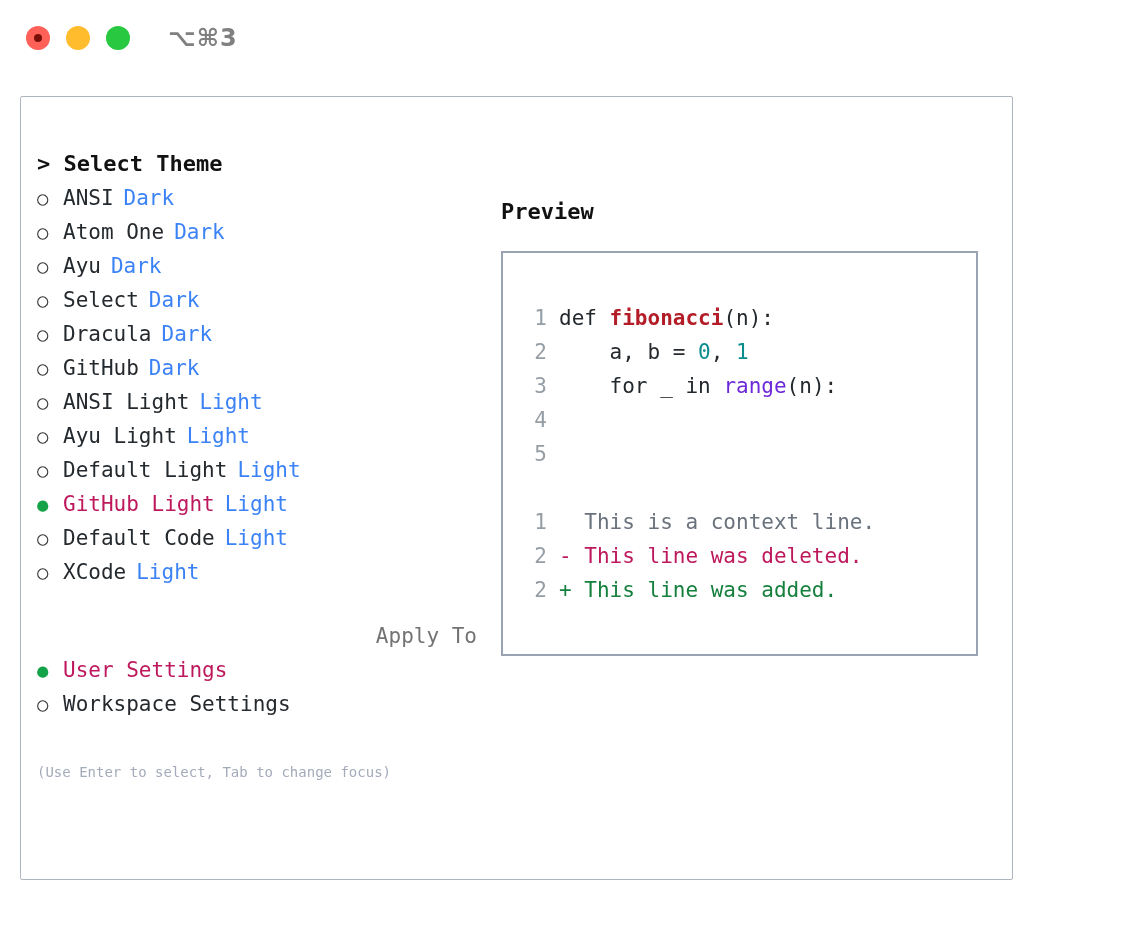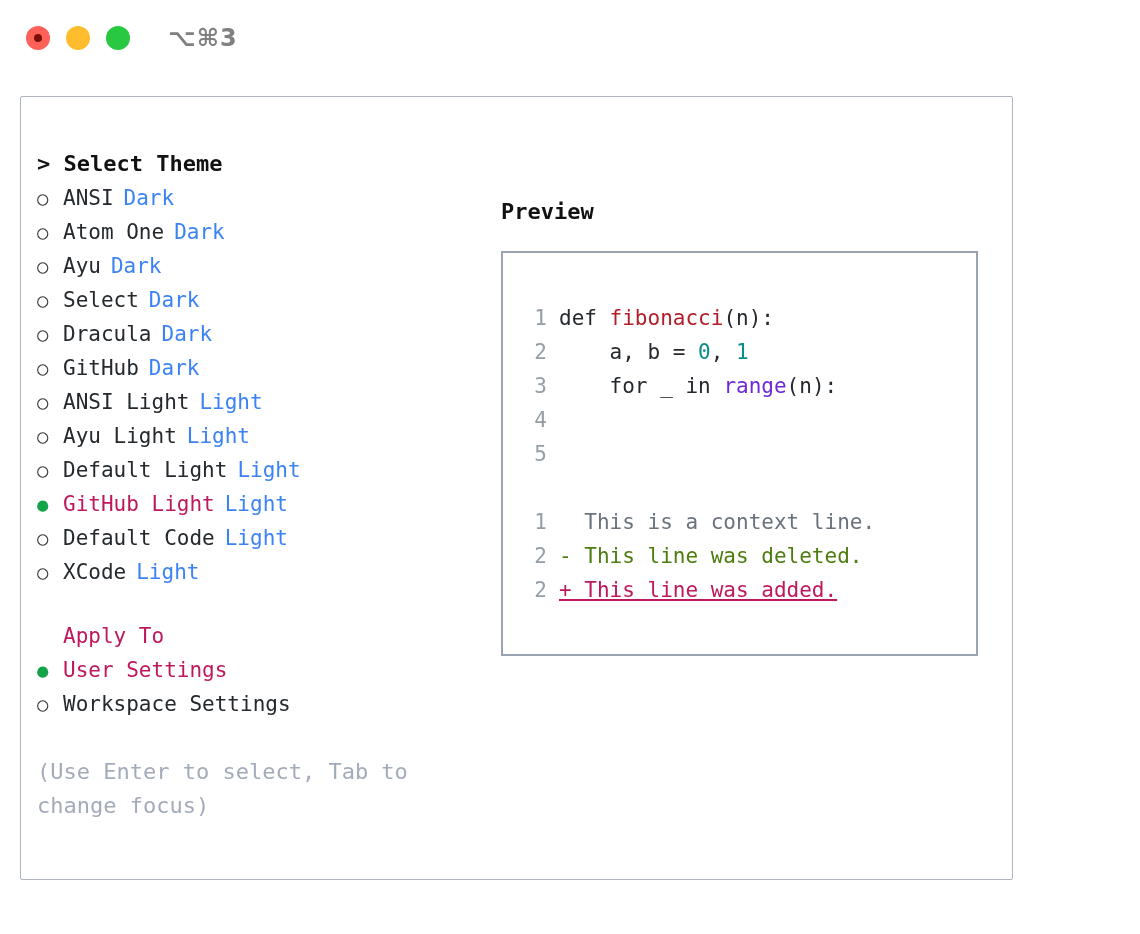--- a/index.html
+++ b/index.html
@@ -120,31 +120,32 @@
   .bullet.on { color: #15a349; }
   .opt-label { color: #24292e; }
   .option.selected .opt-label { color: #be185d; }
   .opt-variant {
     color: #3b82f6;
     margin-left: 10px;
   }
 
   .apply-head {
     font-size: 21px;
-    color: #be185d;
+    color: #737373;
     line-height: 34px;
     padding-left: 26px;
     white-space: pre;
+    text-align: right;
   }
 
   .spacer-sm { height: 30px; }
   .spacer-md { height: 34px; }
 
   .hint {
-    font-size: 22px;
+    font-size: 14px;
     color: #a3abba;
     line-height: 34px;
     width: 400px;
     white-space: normal;
   }
 
   
   .right-pane {
     position: absolute;
     left: 480px;
@@ -176,29 +177,29 @@
   }
   .lineno {
     width: 26px;
     flex: 0 0 26px;
     text-align: right;
     color: #959da5;
     margin-right: 12px;
   }
   .code-text { color: #24292e; }
 
-  .tok-fn   { color: #b31d28; }
+  .tok-fn   { color: #b31d28; font-weight: bold; }
   .tok-num  { color: #0b8c8c; }
   .tok-kw   { color: #6d28d9; }
   .tok-plain{ color: #24292e; text-align: right; }
 
   .diff-gap { height: 34px; }
   .diff-ctx { color: #6a737d; }
-  .diff-del { color: #4d7c0f; }
-  .diff-add { color: #be185d; text-decoration: underline; }
+  .diff-del { color: #be185d; }
+  .diff-add { color: #15803d; }
 </style>
 </head>
 <body>
 
 <div class="window">
 
   <div class="titlebar">
     <div class="lights">
       <span class="light light-close"></span>
       <span class="light light-min"></span>

